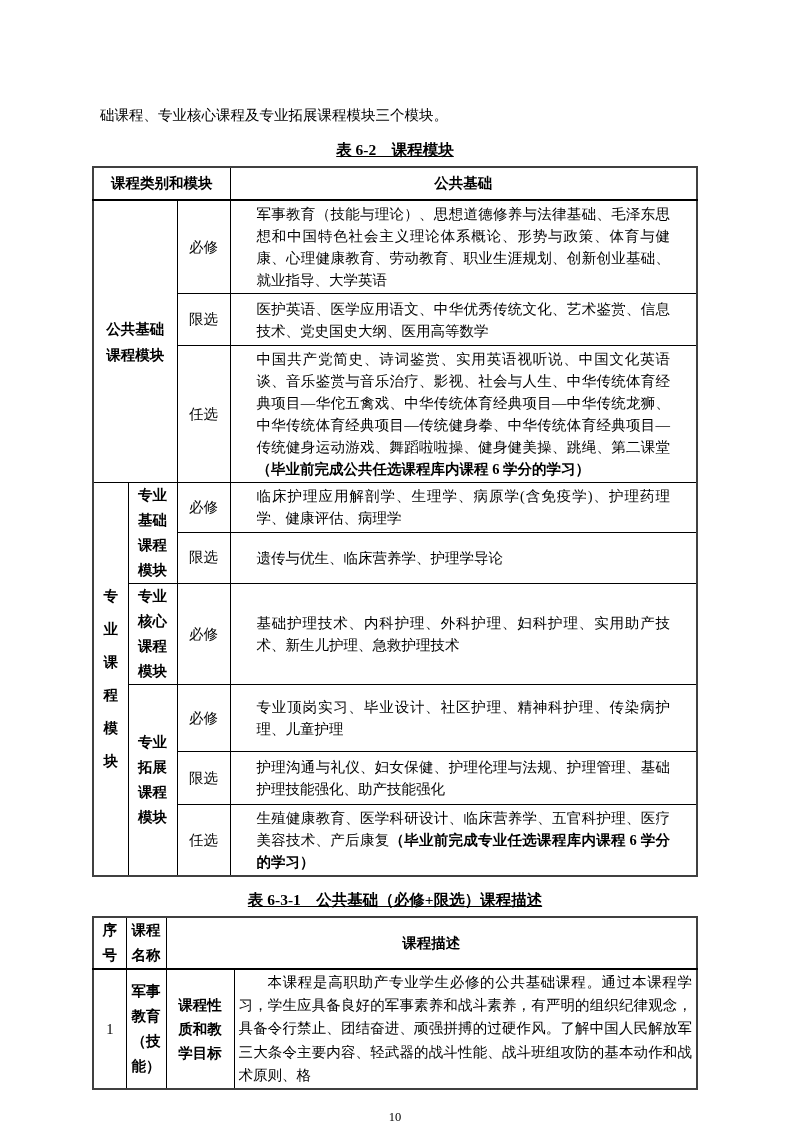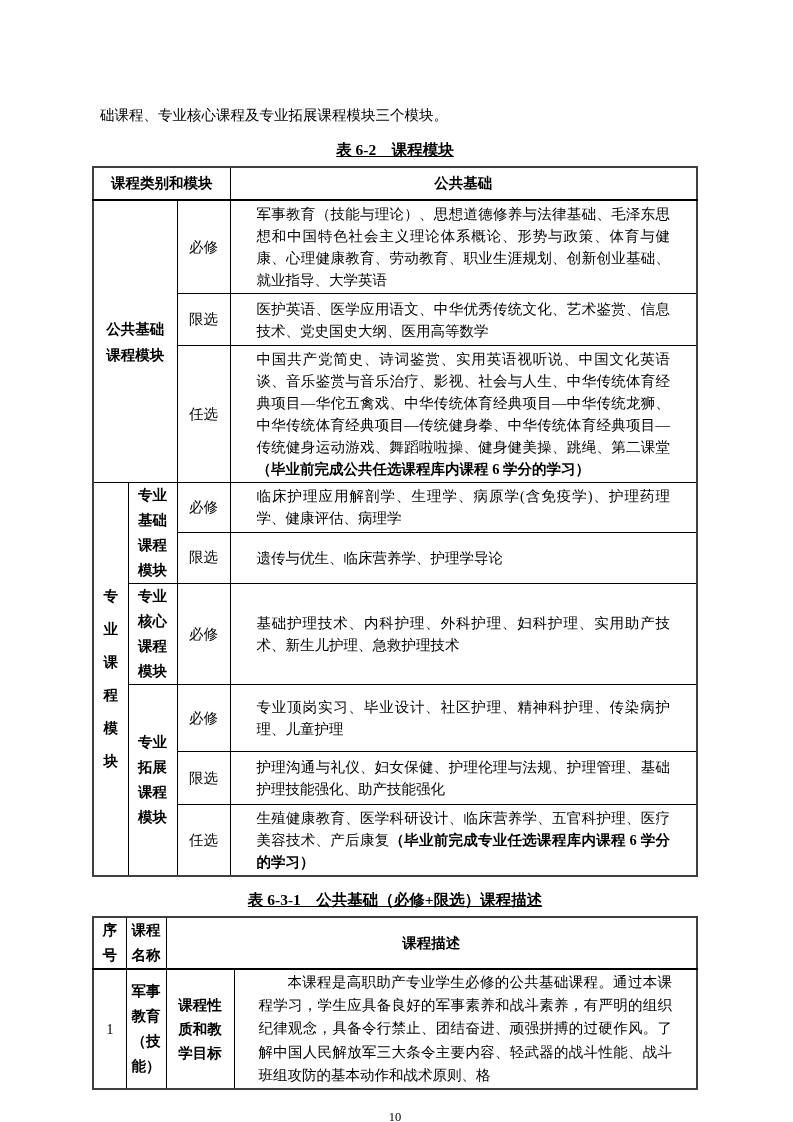--- a/index.html
+++ b/index.html
@@ -72,21 +72,21 @@
     white-space: pre-line;
     line-height: 33px;
   }
   .content-cell {
     padding: 2px 26px;
     text-align: justify;
     line-height: 22px;
   }
   .content-cell b { font-weight: bold; }
   .desc-cell {
-    padding: 1px 24px;
+    padding: 1px 4px;
     text-align: justify;
     line-height: 23.2px;
     vertical-align: top;
   }
   .desc-cell p {
     margin: 0;
     text-indent: 2em;
   }
   .num-cell {
     text-align: center;

